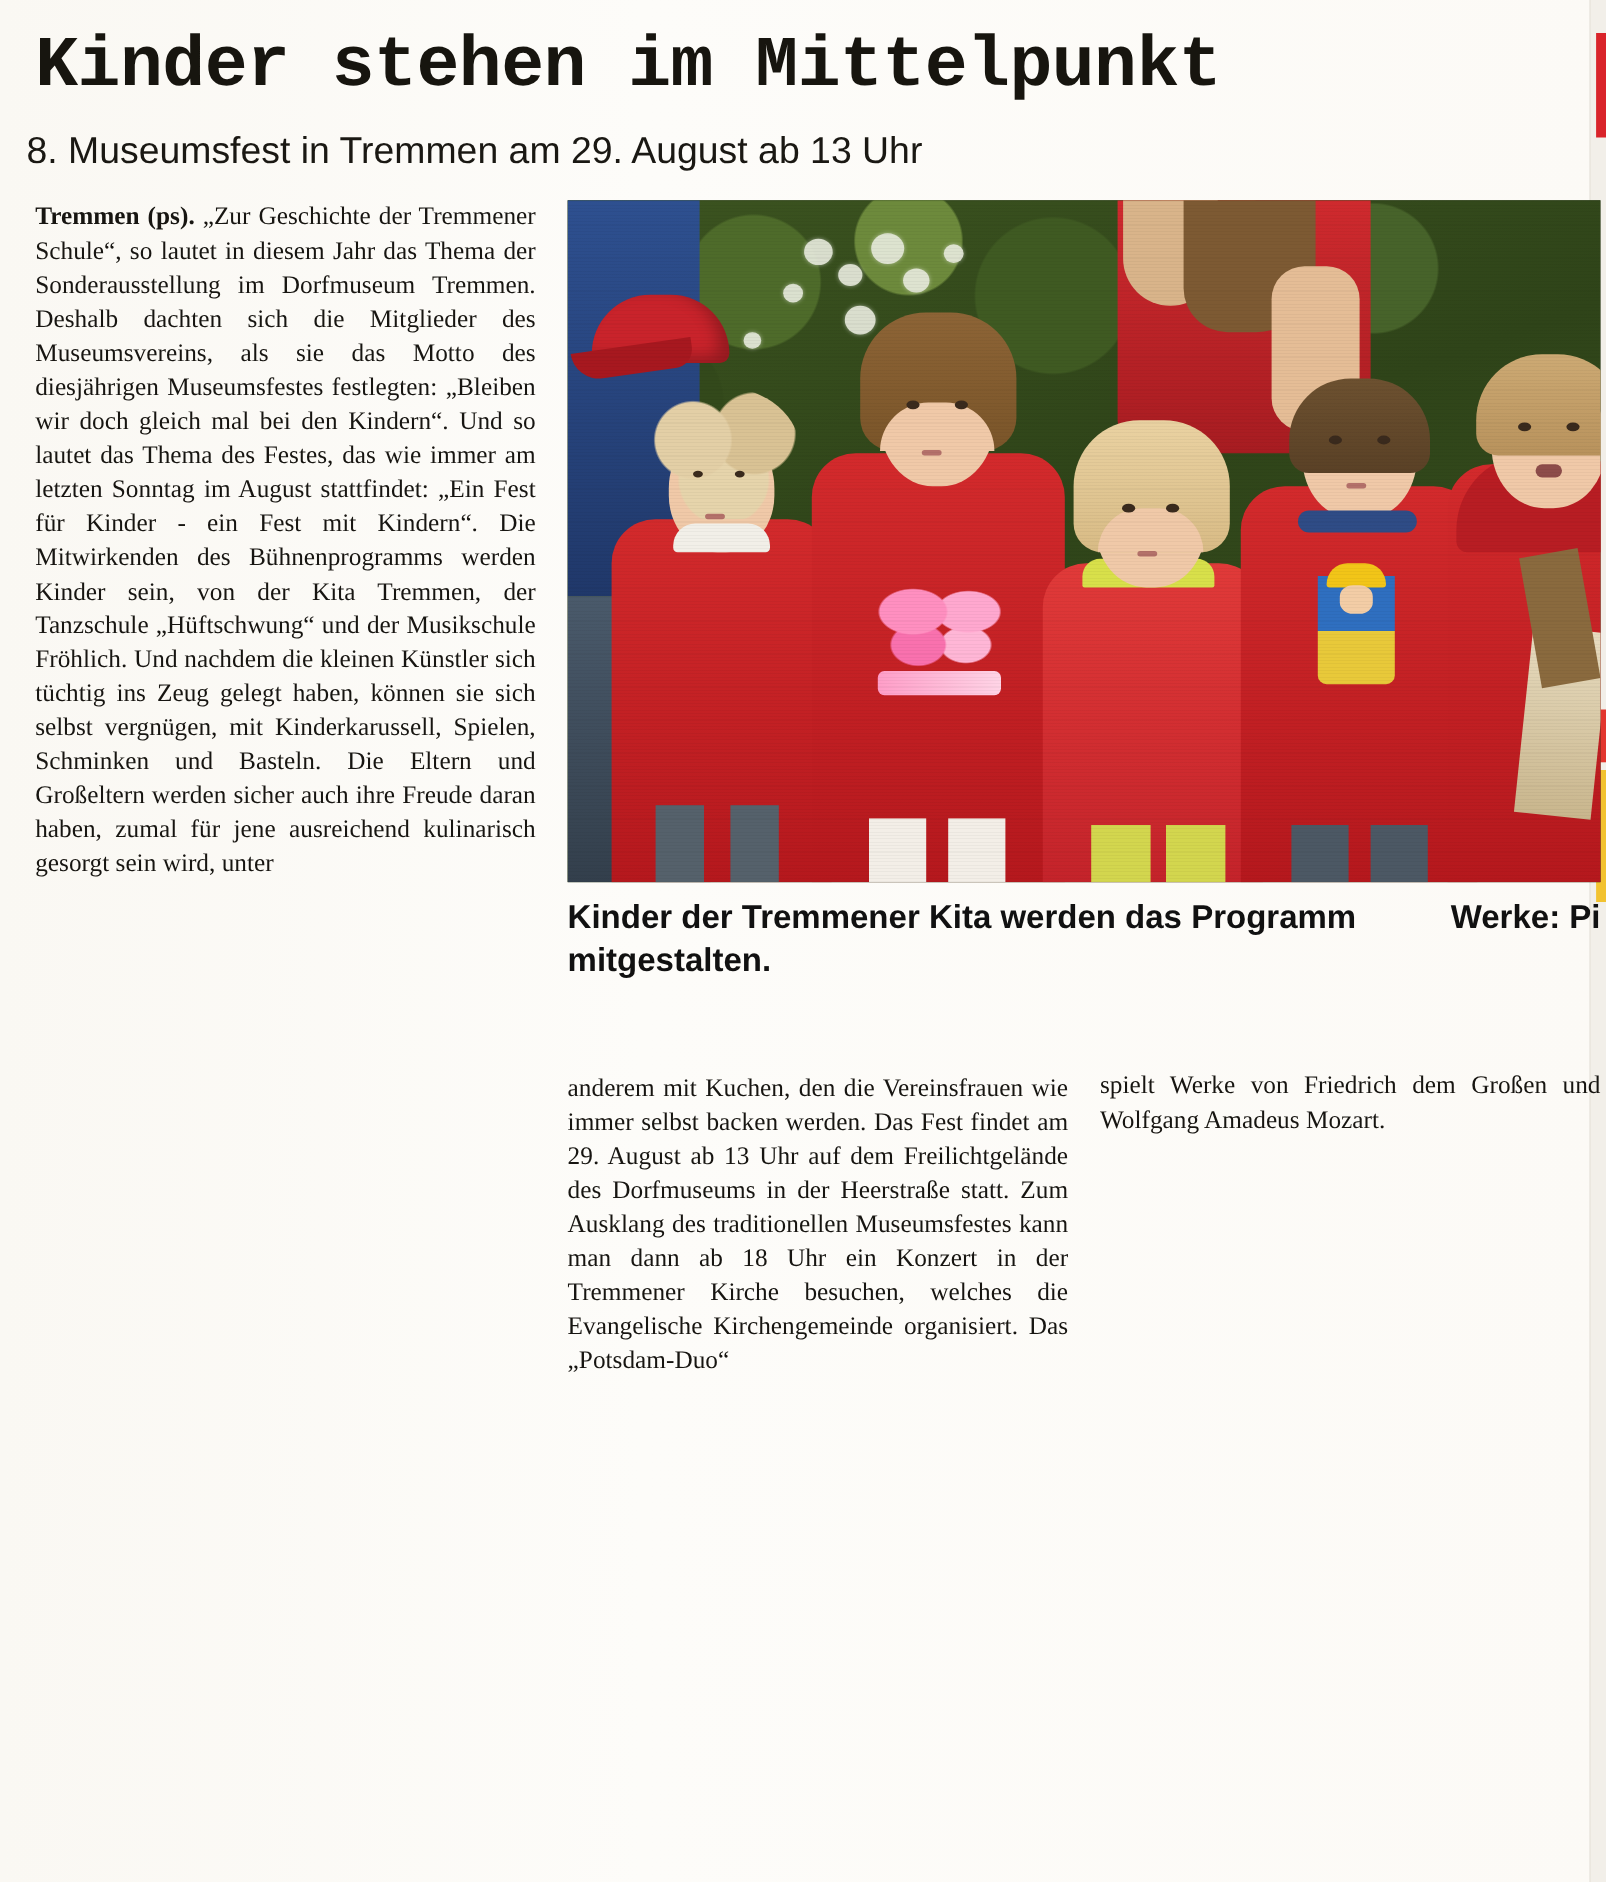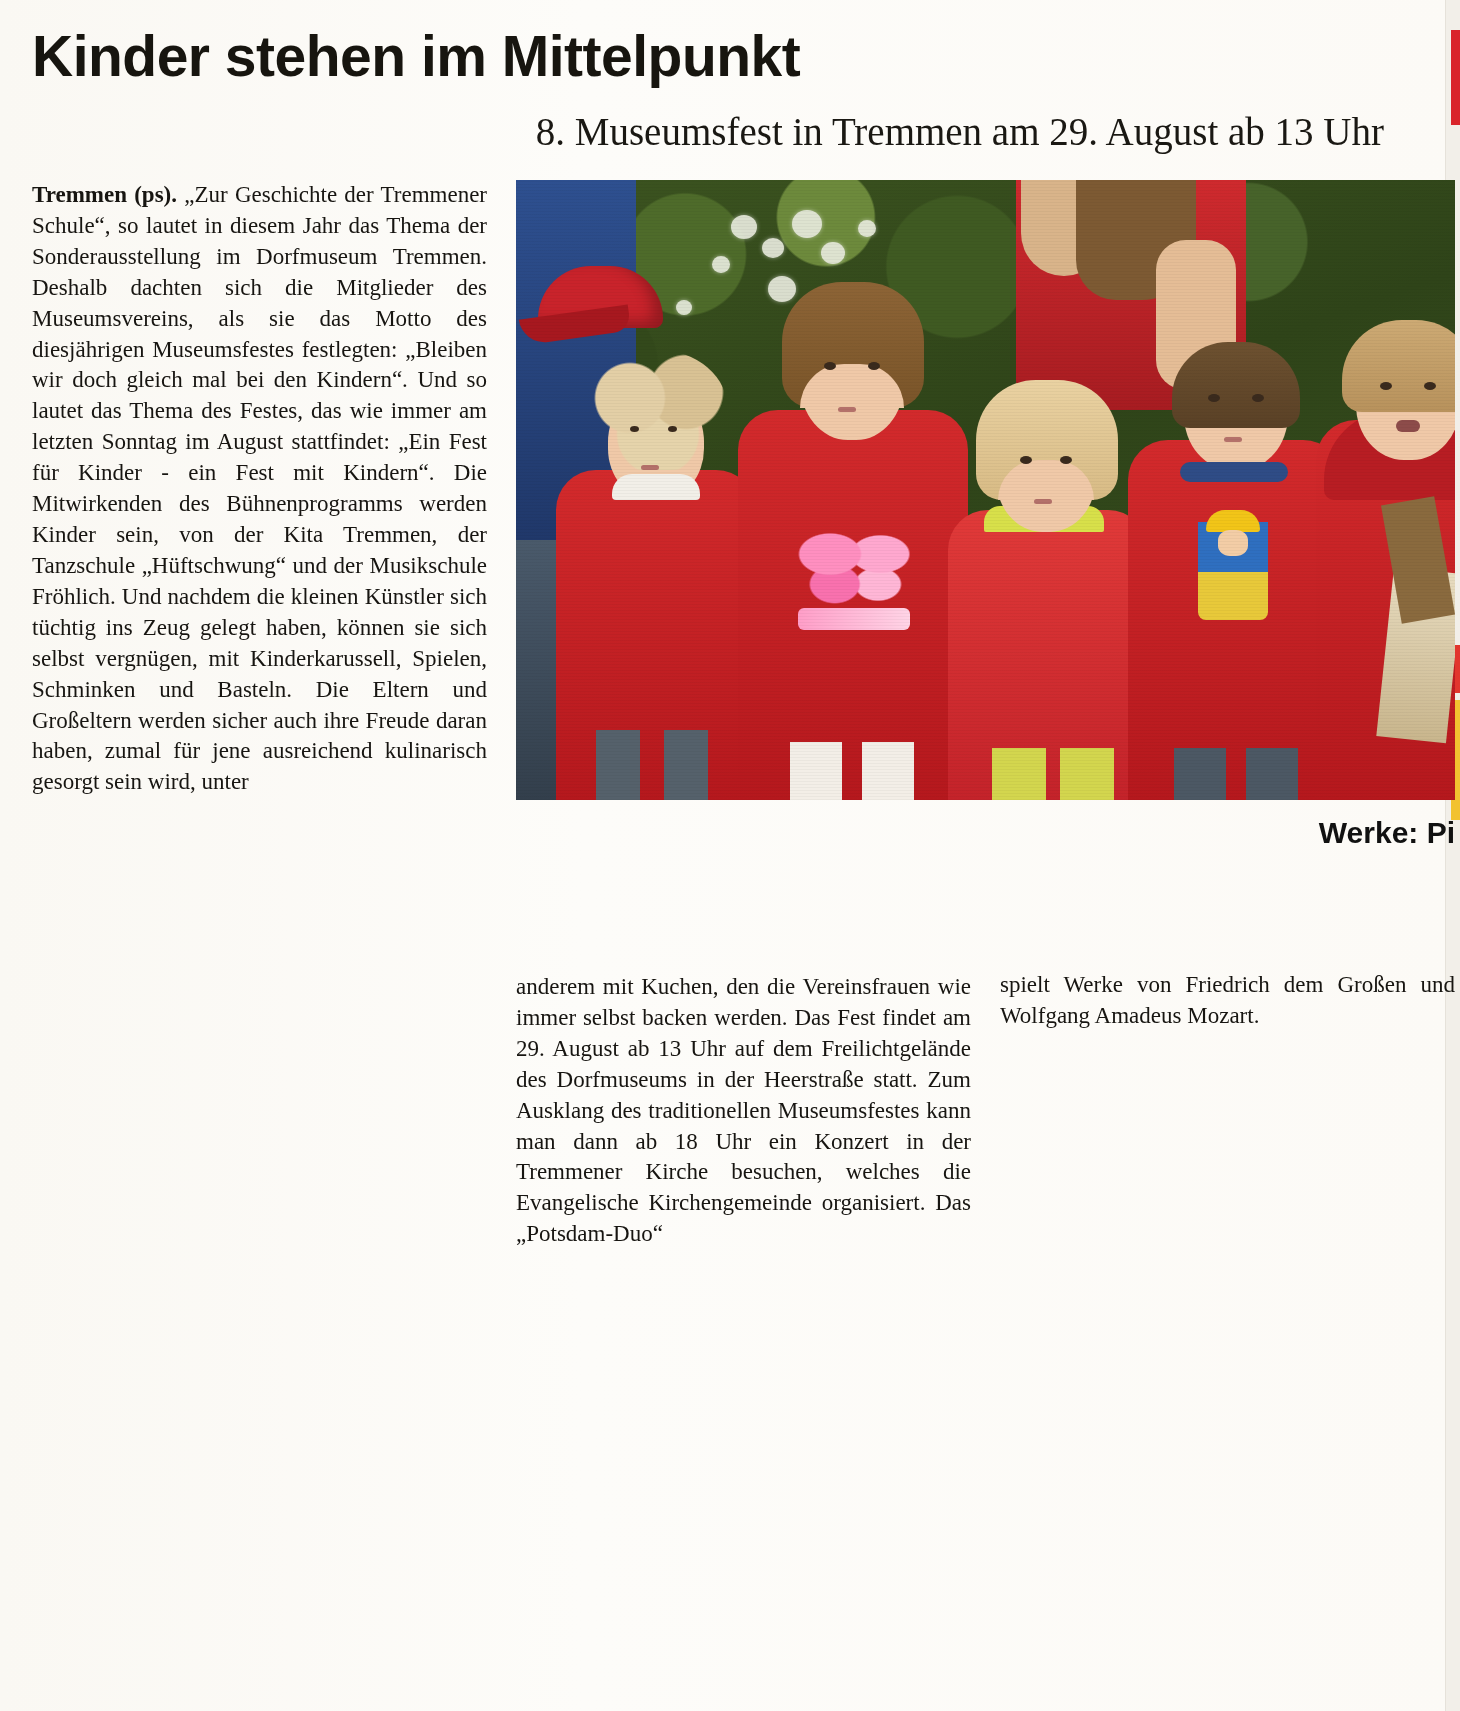--- a/index.html
+++ b/index.html
@@ -63,33 +63,33 @@
 
   .content {
     position: absolute;
     left: 24px;
     top: 0;
     width: 1400px;
   }
 
   
   .headline {
-    font-family: Liberation Sans, sans-serif;
+    font-family: Liberation Mono, monospace;
     font-weight: 700;
-    font-size: 57px;
+    font-size: 65px;
     line-height: 1.0;
     letter-spacing: -0.5px;
     margin: 28px 0 0 8px;
     color: #17150f;
   }
   .subhead {
-    font-family: Liberation Serif, serif;
-    font-size: 39px;
+    font-family: Liberation Sans, sans-serif;
+    font-size: 34px;
     line-height: 1.1;
-    text-align: right;
+    text-align: left;
     margin: 26px 0 0 0;
     padding-right: 40px;
     color: #1a1813;
   }
 
   
   .cols {
     position: relative;
     margin-top: 26px;
   }
@@ -366,20 +366,21 @@
           </div>
 
           <div style="position:absolute; right:0px; bottom:60px; width:70px; height:170px; background:linear-gradient(180deg,#e8dcc0,#c9b68d); transform: rotate(6deg);"></div>
           <div style="position:absolute; right:10px; bottom:180px; width:54px; height:120px; background:#8a6a3e; transform: rotate(-10deg);"></div>
 
           <div class="grain"></div>
         </div>
 
         <div class="caption">
           <span class="credit">Werke: Pi</span>
+          <span>Kinder der Tremmener Kita werden das Programm mitgestalten.</span>
         </div>
       </div>
 
       <div class="col" id="col1">
         <p><span class="lead-name">Tremmen (ps).</span><span> „Zur Geschich­te der Tremmener Schule“, so lautet in diesem Jahr das The­ma der Sonderausstellung im Dorfmuseum Tremmen. Des­halb dachten sich die Mitglie­der des Museumsvereins, als sie das Motto des diesjährigen Museumsfestes festlegten: „Bleiben wir doch gleich mal bei den Kindern“. Und so lautet das Thema des Festes, das wie immer am letzten Sonntag im August stattfindet: „Ein Fest für Kinder - ein Fest mit Kindern“. Die Mitwirkenden des Büh­nenprogramms werden Kinder sein, von der Kita Tremmen, der Tanzschule „Hüftschwung“ und der Musikschule Fröhlich. Und nachdem die kleinen Künstler sich tüchtig ins Zeug gelegt haben, können sie sich selbst vergnügen, mit Kinder­karussell, Spielen, Schminken und Basteln. Die Eltern und Großeltern werden sicher auch ihre Freude daran haben, zu­mal für jene ausreichend kuli­narisch gesorgt sein wird, unter</span></p>
       </div>
 
       <div class="col" id="col2">
         <p>anderem mit Kuchen, den die Vereinsfrauen wie immer selbst backen werden. Das Fest findet am 29. August ab 13 Uhr auf dem Freilichtgelände des Dorf­museums in der Heerstraße statt. Zum Ausklang des traditi­onellen Museumsfestes kann man dann ab 18 Uhr ein Kon­zert in der Tremmener Kirche besuchen, welches die Evange­lische Kirchengemeinde orga­nisiert. Das „Potsdam-Duo“</p>
       </div>

